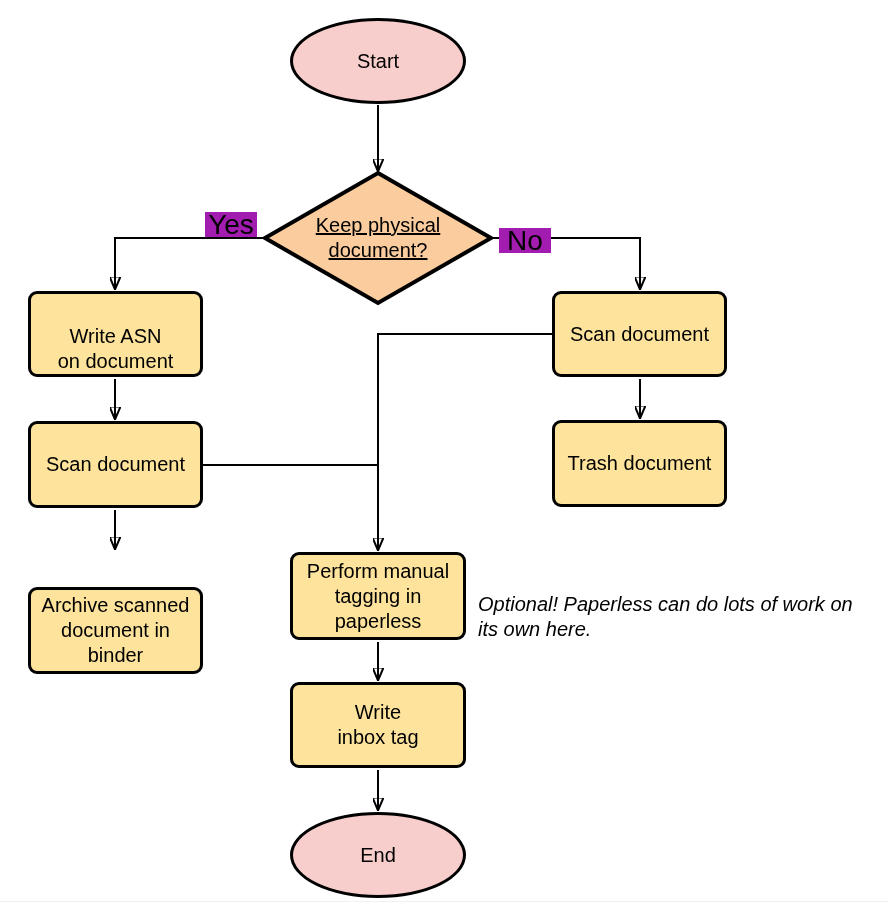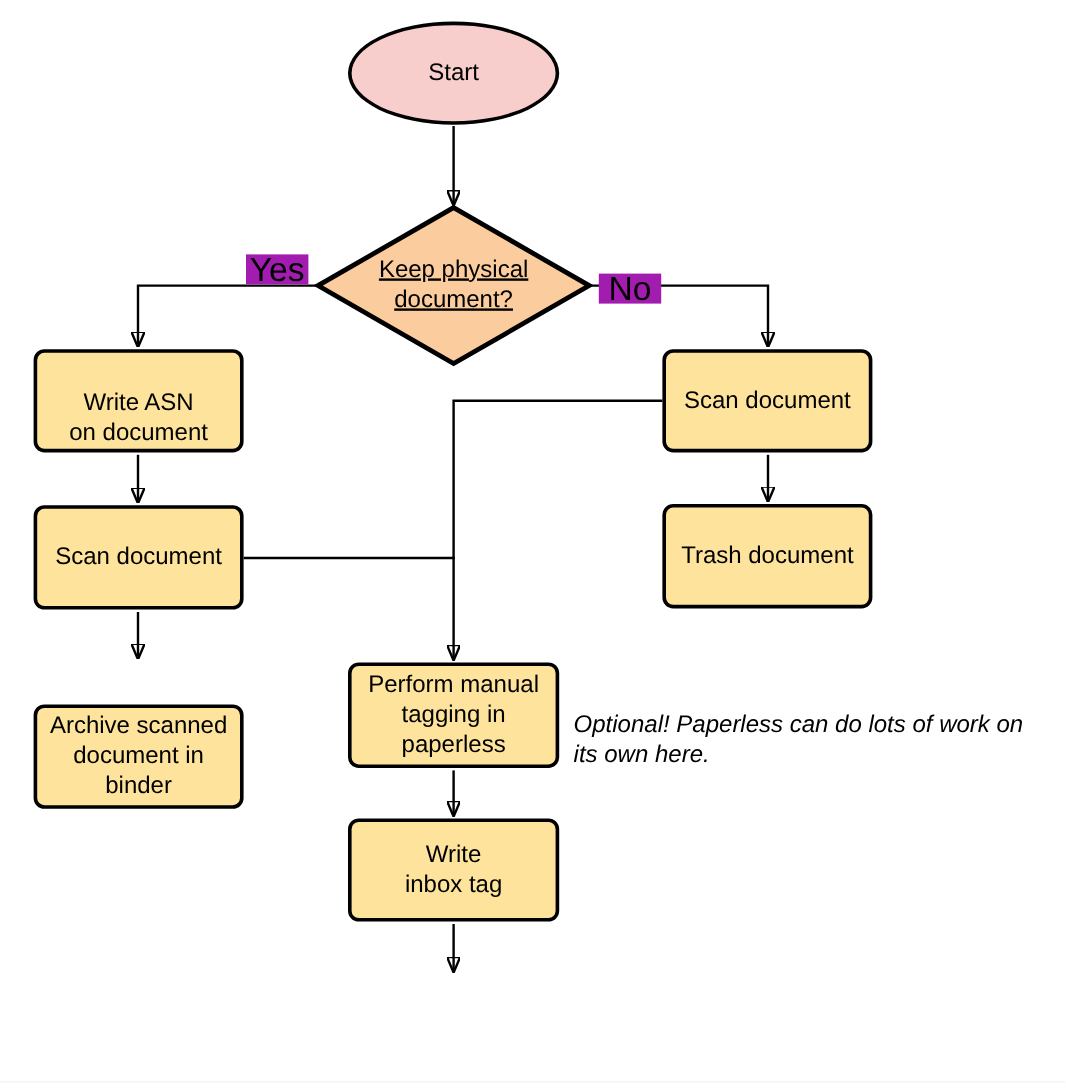--- a/index.html
+++ b/index.html
@@ -186,15 +186,18 @@
   </div>
 
   <div class="annotation">Optional! Paperless can do lots of work on
 its own here.</div>
 
   <div class="node process n-remove-inbox">
     <span>Write
 inbox tag</span>
   </div>
 
+  <div class="node terminator n-end">
+    <span>End</span>
+  </div>
 
   <div class="bottom-divider"></div>
 </div>
 
 </body></html>

